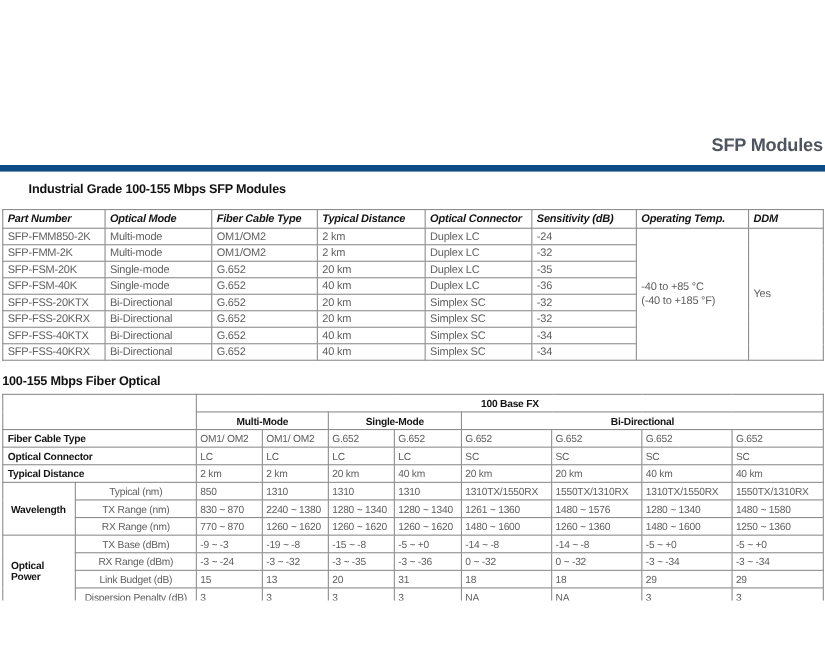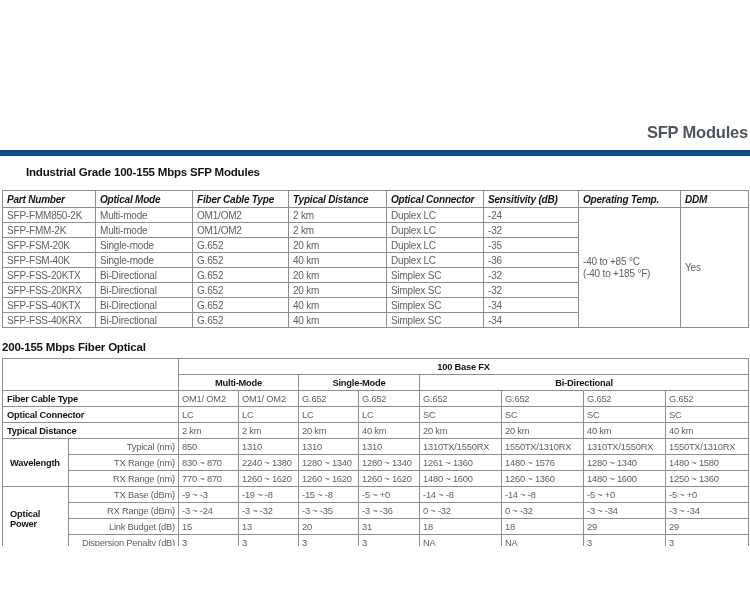--- a/index.html
+++ b/index.html
@@ -41,21 +41,21 @@
   .t2 { position: absolute; top: 358px; left: 2px; width: 746px; }
   .t2 tr { height: 16px; }
   .t2 td, .t2 th {
     border: 1px solid #8e8e8e; padding: 0 3px; font-size: 9.3px; letter-spacing: -0.2px; white-space: nowrap;
   }
   .t2 td { color: #606060; text-align: left; }
   .t2 td.hd { font-weight: bold; color: #141414; text-align: center; }
   .t2 td.corner { background: #ffffff; }
   .t2 th.lbl { font-weight: bold; color: #141414; text-align: left; padding-left: 4px; }
   .t2 th.glbl { padding-left: 7px; vertical-align: middle; line-height: 10px; white-space: normal; margin-left: 12px; }
-  .t2 th.sub { font-weight: normal; color: #606060; text-align: right; margin-left: 35px; }
+  .t2 th.sub { font-weight: normal; color: #606060; text-align: center; margin-left: 35px; }
 
   
   .t3-stub {
     position: absolute; top: 583px; left: 2px; width: 744px; height: 9px;
     border-top: 1px solid #8e8e8e; border-left: 1px solid #8e8e8e; border-right: 1px solid #8e8e8e;
   }
   .stub-div { position: absolute; top: 0; width: 1px; height: 9px; background: #8e8e8e; }
 </style>
 </head>
 <body>
@@ -156,21 +156,21 @@
           <td>SFP-FSS-40KRX</td>
           <td>Bi-Directional</td>
           <td>G.652</td>
           <td>40 km</td>
           <td>Simplex SC</td>
           <td>-34</td>
         </tr>
       </tbody>
   </table>
 
-  <div class="h1 s2">200-155 Mbps Fiber Optical</div>
+  <div class="h1 s2">100-155 Mbps Fiber Optical</div>
 
   <table class="t2">
     <colgroup>
       <col style="width:66px">
         <col style="width:110px">
       <col style="width:60px">
         <col style="width:60px">
         <col style="width:60px">
         <col style="width:61px">
       <col style="width:82px">

